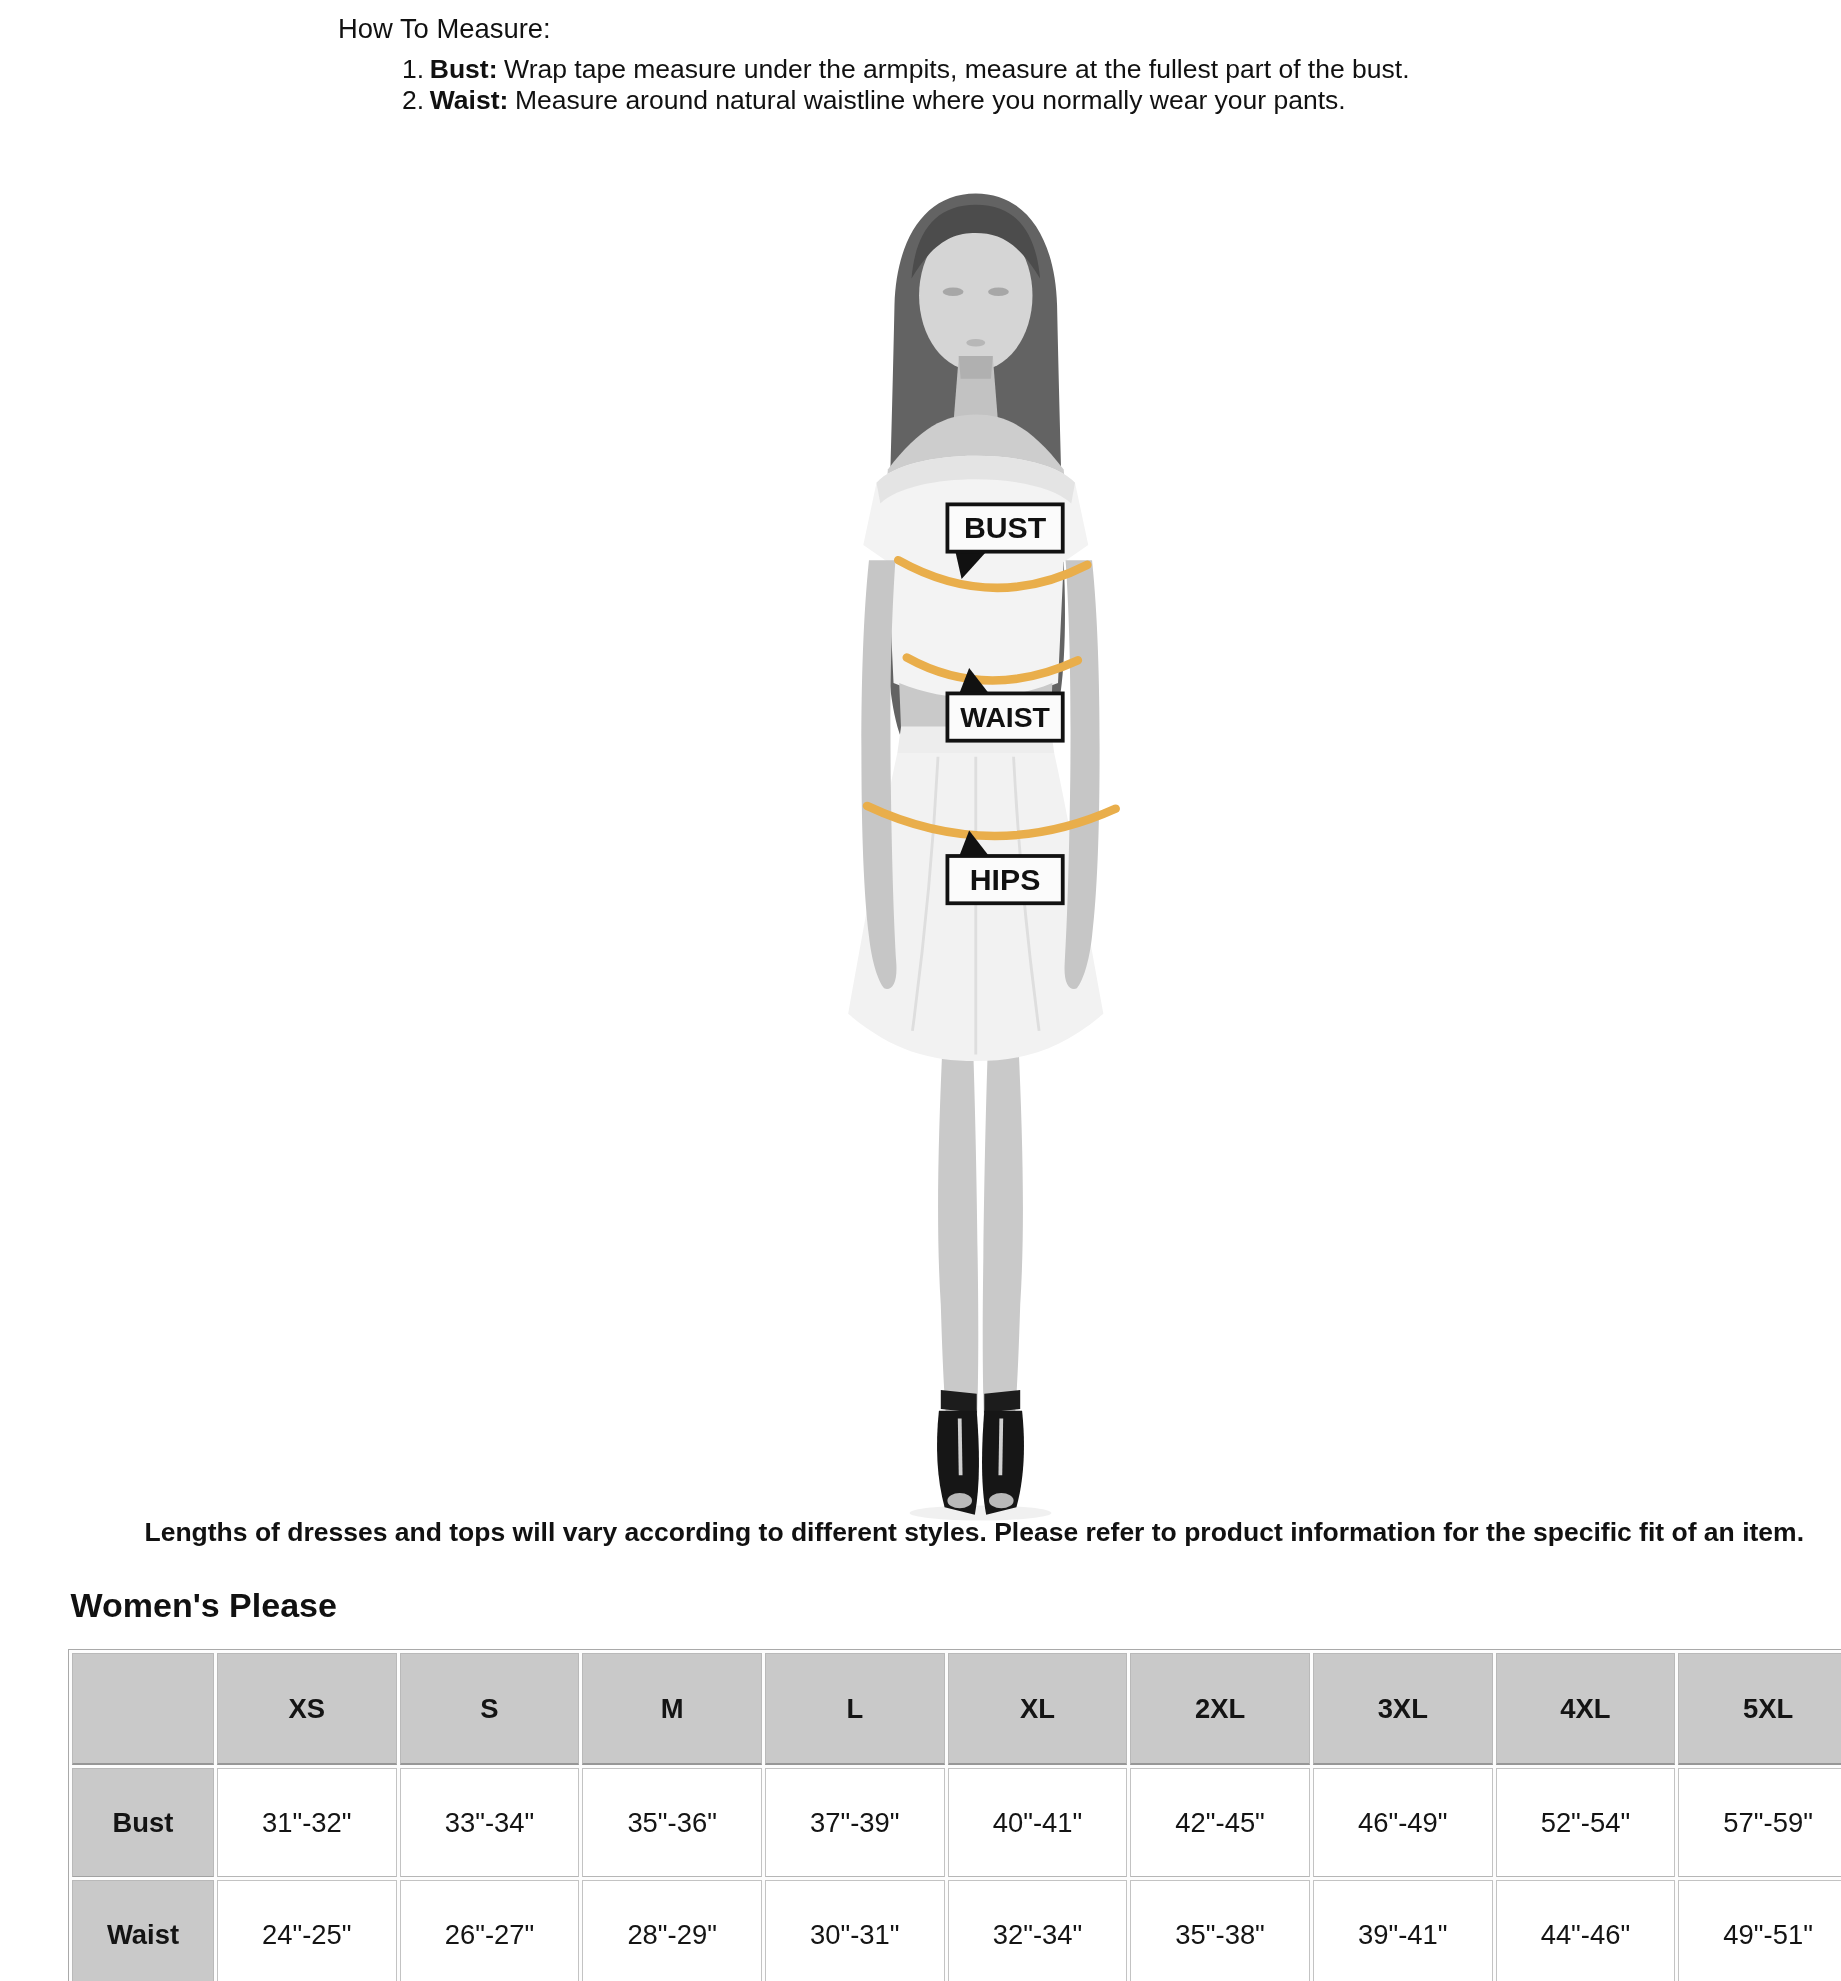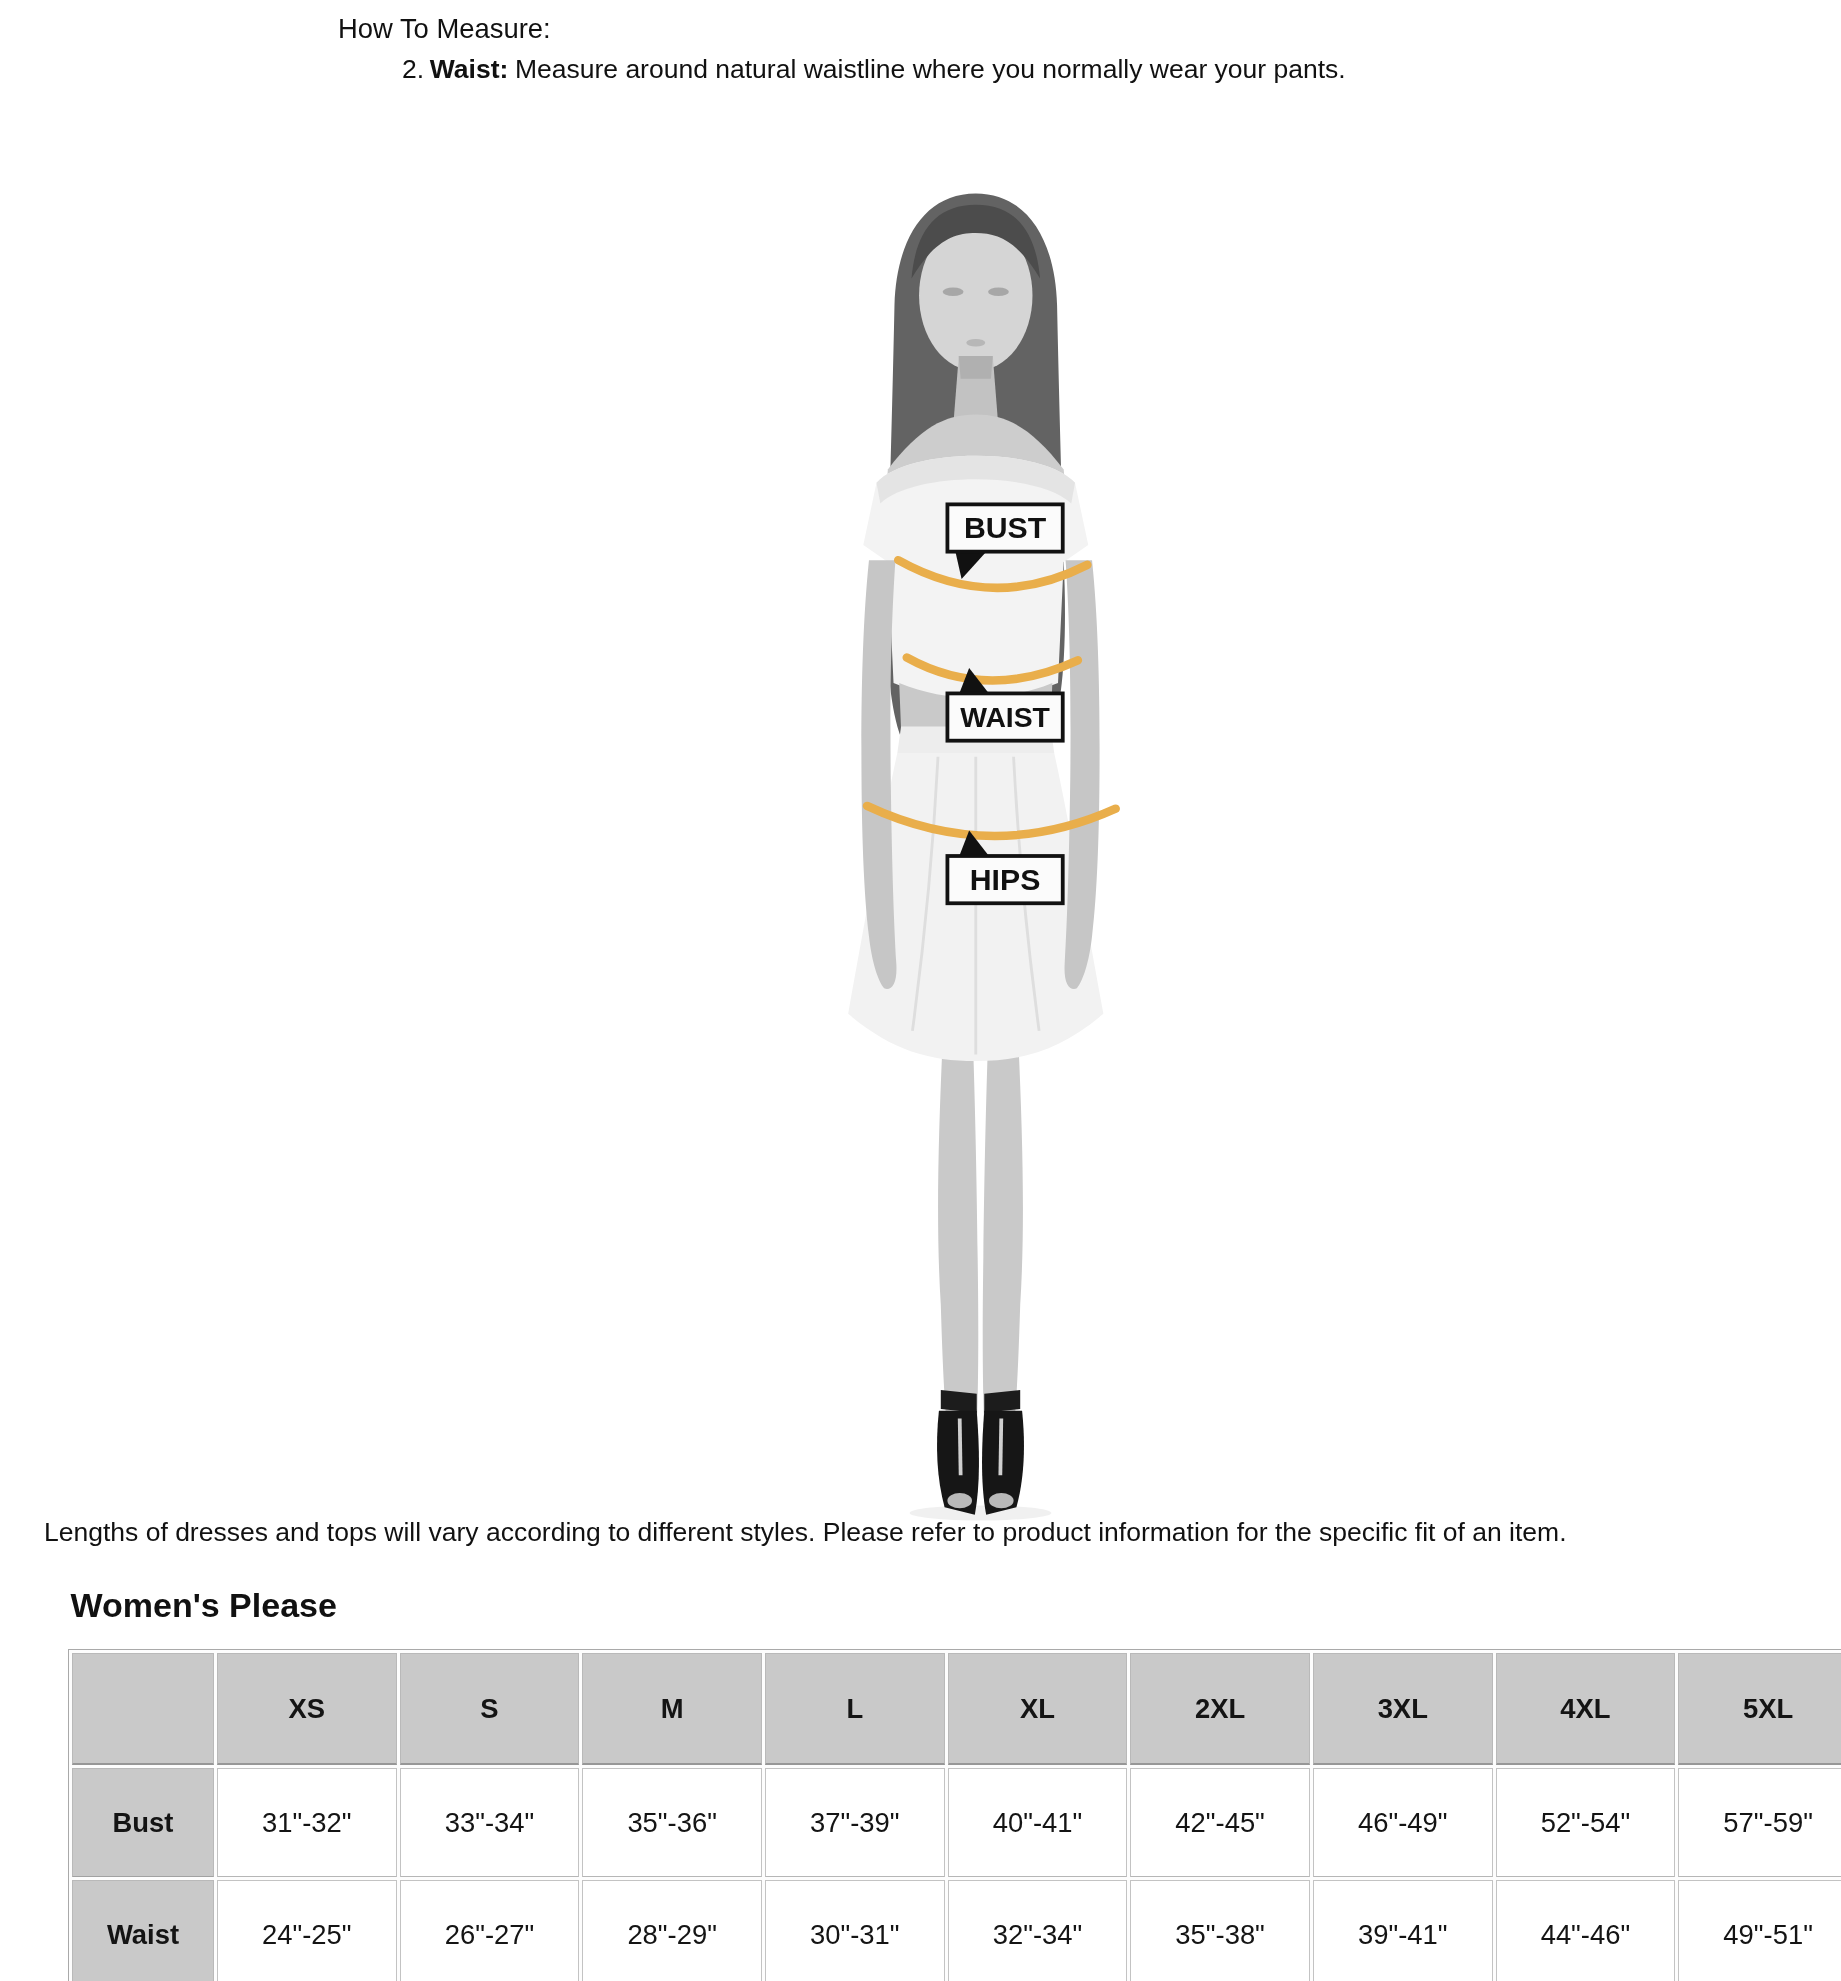--- a/index.html
+++ b/index.html
@@ -8,21 +8,21 @@
 
   .howto-heading{position:absolute;left:294px;top:13.2px;font-size:27.4px;line-height:32px;}
 
   .instructions{position:absolute;left:358px;top:54px;font-size:26.5px;line-height:31px;}
   .instr-line{white-space:nowrap;}
   .instr-num{margin-right:5.7px;}
   .instr-label{font-weight:bold;margin-right:6.6px;}
 
   .figure-wrap{position:absolute;left:738px;top:189px;width:397px;height:1334px;}
 
-  .note-text{position:absolute;left:0;top:1517px;width:1760px;text-align:left;font-size:26.5px;}
+  .note-text{position:absolute;left:0;top:1517px;width:1760px;text-align:right;font-size:26.5px;font-weight:bold;}
 
   .section-title{position:absolute;left:26.5px;top:1586px;font-size:34px;font-weight:bold;}
 
   table.size-table{position:absolute;left:24px;top:1649px;width:1794px;
     border-collapse:separate;border-spacing:3.8px;background:#fdfdfd;
     border:1.9px solid #a9a9a9;table-layout:fixed;}
   table.size-table th,table.size-table td{
     text-align:center;vertical-align:middle;font-size:27.4px;color:#141414;padding:9px;}
   table.size-table thead th{background:#c9c9c9;height:91px;font-weight:bold;
     border:0.9px solid #b9b9b9;border-bottom:2.8px solid #979797;}
@@ -33,20 +33,23 @@
   col.c-label{width:142px;}
 </style>
 </head>
 <body>
 
 <div class="page">
 
   <div class="howto-heading">How To Measure:</div>
 
   <div class="instructions">
+    <div class="instr-line">
+      <span class="instr-num">1.</span><span class="instr-label">Bust:</span><span>Wrap tape measure under the armpits, measure at the fullest part of the bust.</span>
+    </div>
     <div class="instr-line">
       <span class="instr-num">2.</span><span class="instr-label">Waist:</span><span>Measure around natural waistline where you normally wear your pants.</span>
     </div>
   </div>
 
   <div class="figure-wrap">
     <svg width="397" height="1334" viewBox="0 0 420 1410" xmlns="http://www.w3.org/2000/svg">
 
       <ellipse cx="210" cy="1400" rx="75" ry="8" fill="#000" opacity="0.06"></ellipse>
 

